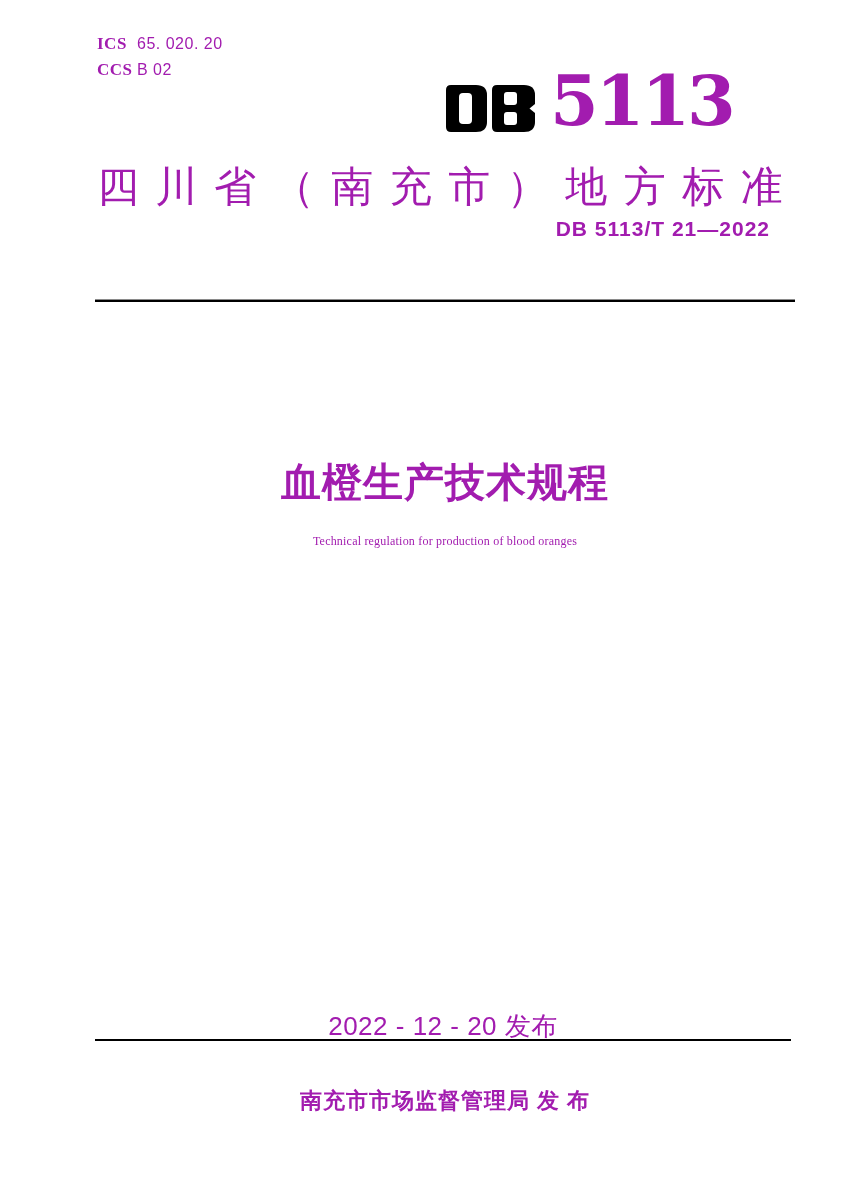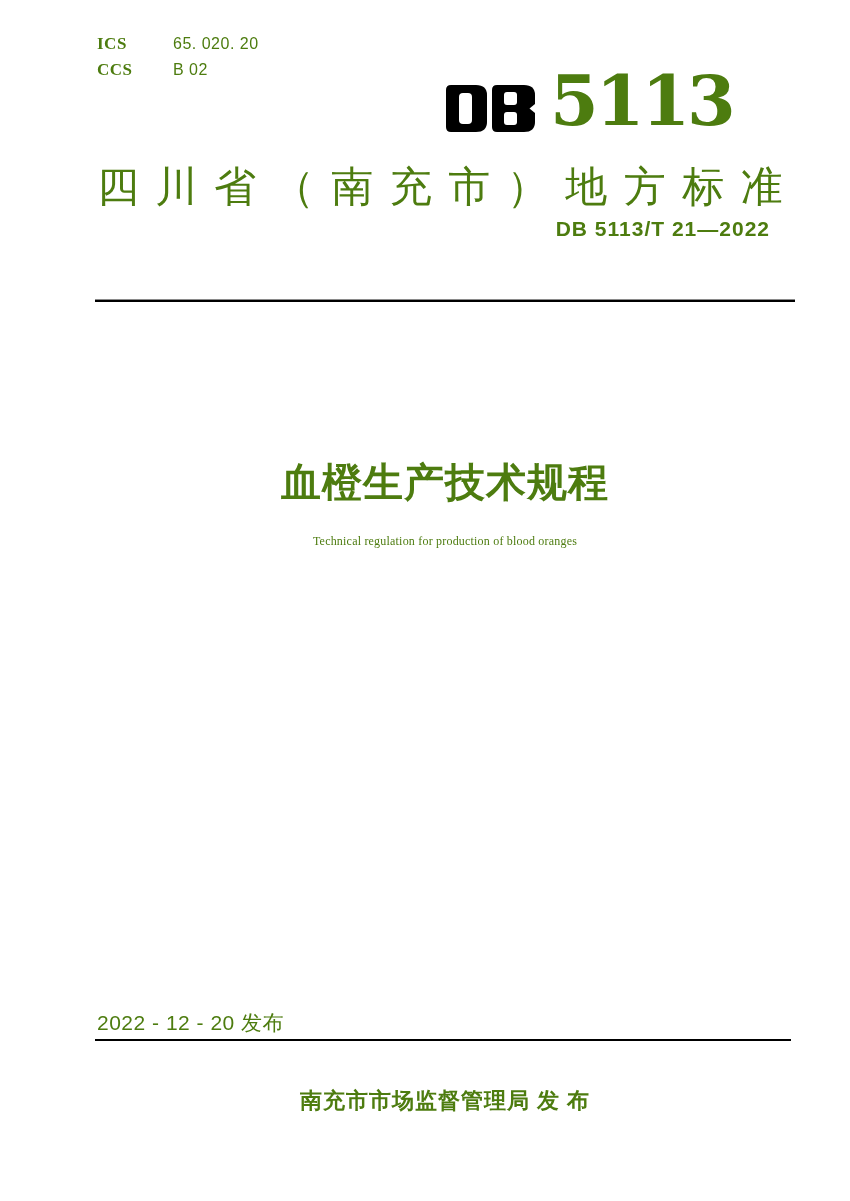--- a/index.html
+++ b/index.html
@@ -1,33 +1,33 @@
 <!DOCTYPE html>
 <html><head>
 <meta charset="utf-8">
 <style>
   html,body{margin:0;padding:0;background:#e8e8e8;}
   .page{
     position:relative;
     width:850px;height:1201px;
     margin:0 auto;
     background:#ffffff;
-    color:#4d7c0f;
+    color:#a21caf;
     font-family:"Liberation Sans",sans-serif;
     overflow:hidden;
   }
   
   .ics-block{position:absolute;left:97px;top:34px;}
   .ics-row{display:flex;align-items:baseline;height:26px;}
   .code-label{
     font-family:"Liberation Serif",serif;
     font-size:17px;font-weight:600;letter-spacing:0.5px;
     width:40px;
   }
-  .code-value{font-size:16px;font-weight:500;letter-spacing:0.5px;margin-left:36px;}
+  .code-value{font-size:16px;font-weight:500;letter-spacing:0.5px;}
   
   .logo{position:absolute;left:446px;top:66px;height:72px;}
   .logo-db{position:absolute;left:0;top:19px;width:89px;height:47px;}
   .logo-num{
     position:absolute;left:104px;top:0;
     font-family:"DejaVu Serif","Liberation Serif",serif;
     font-weight:bold;font-size:70px;line-height:1;
     letter-spacing:-3px;white-space:nowrap;
   }
   
@@ -54,22 +54,22 @@
   }
   .title-en{
     position:absolute;left:95px;top:534px;width:700px;
     text-align:center;
     font-family:"Liberation Serif",serif;
     font-size:12px;letter-spacing:0.2px;
   }
   
   .dates-row{
     position:absolute;left:97px;top:1009px;width:692px;
-    display:flex;justify-content:flex-start;
-    font-size:21px;font-weight:500;letter-spacing:0.5px;
+    display:flex;justify-content:center;
+    font-size:26px;font-weight:500;letter-spacing:0.5px;
   }
   
   .publisher-row{
     position:absolute;left:95px;top:1086px;width:700px;
     text-align:center;
     font-size:22px;font-weight:700;letter-spacing:1px;
   }
   .pub-label{}
 </style>
 </head>

